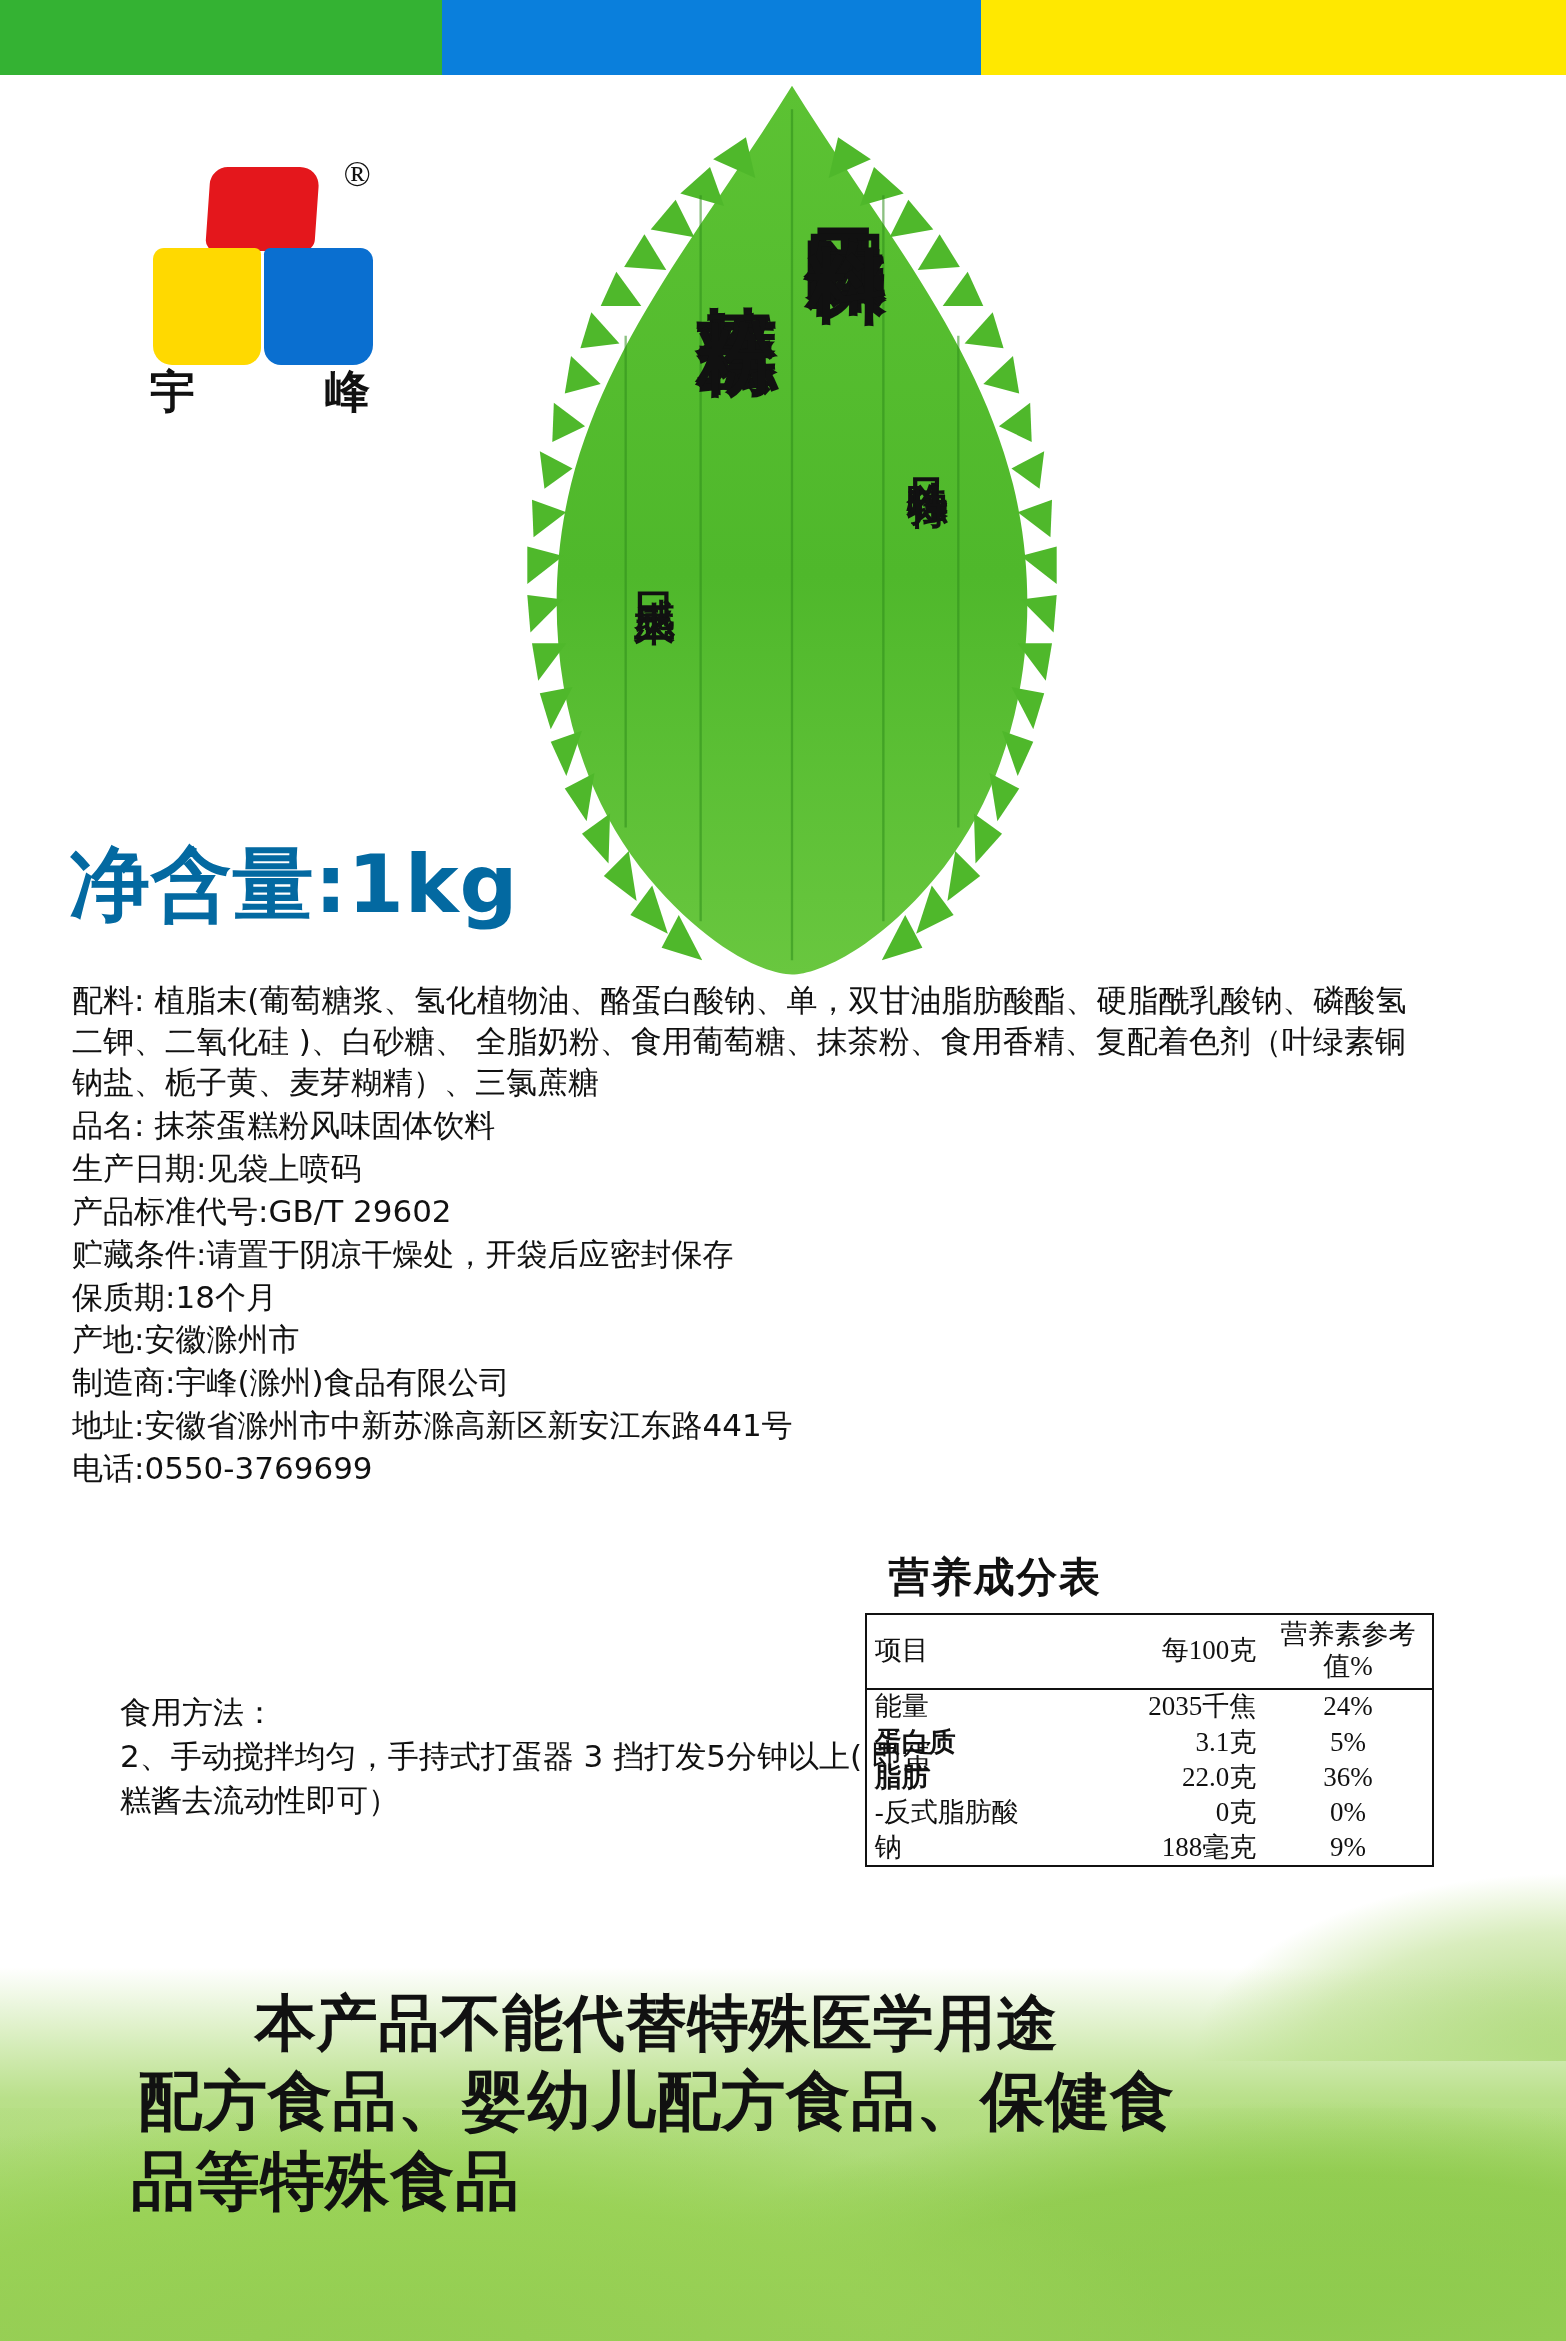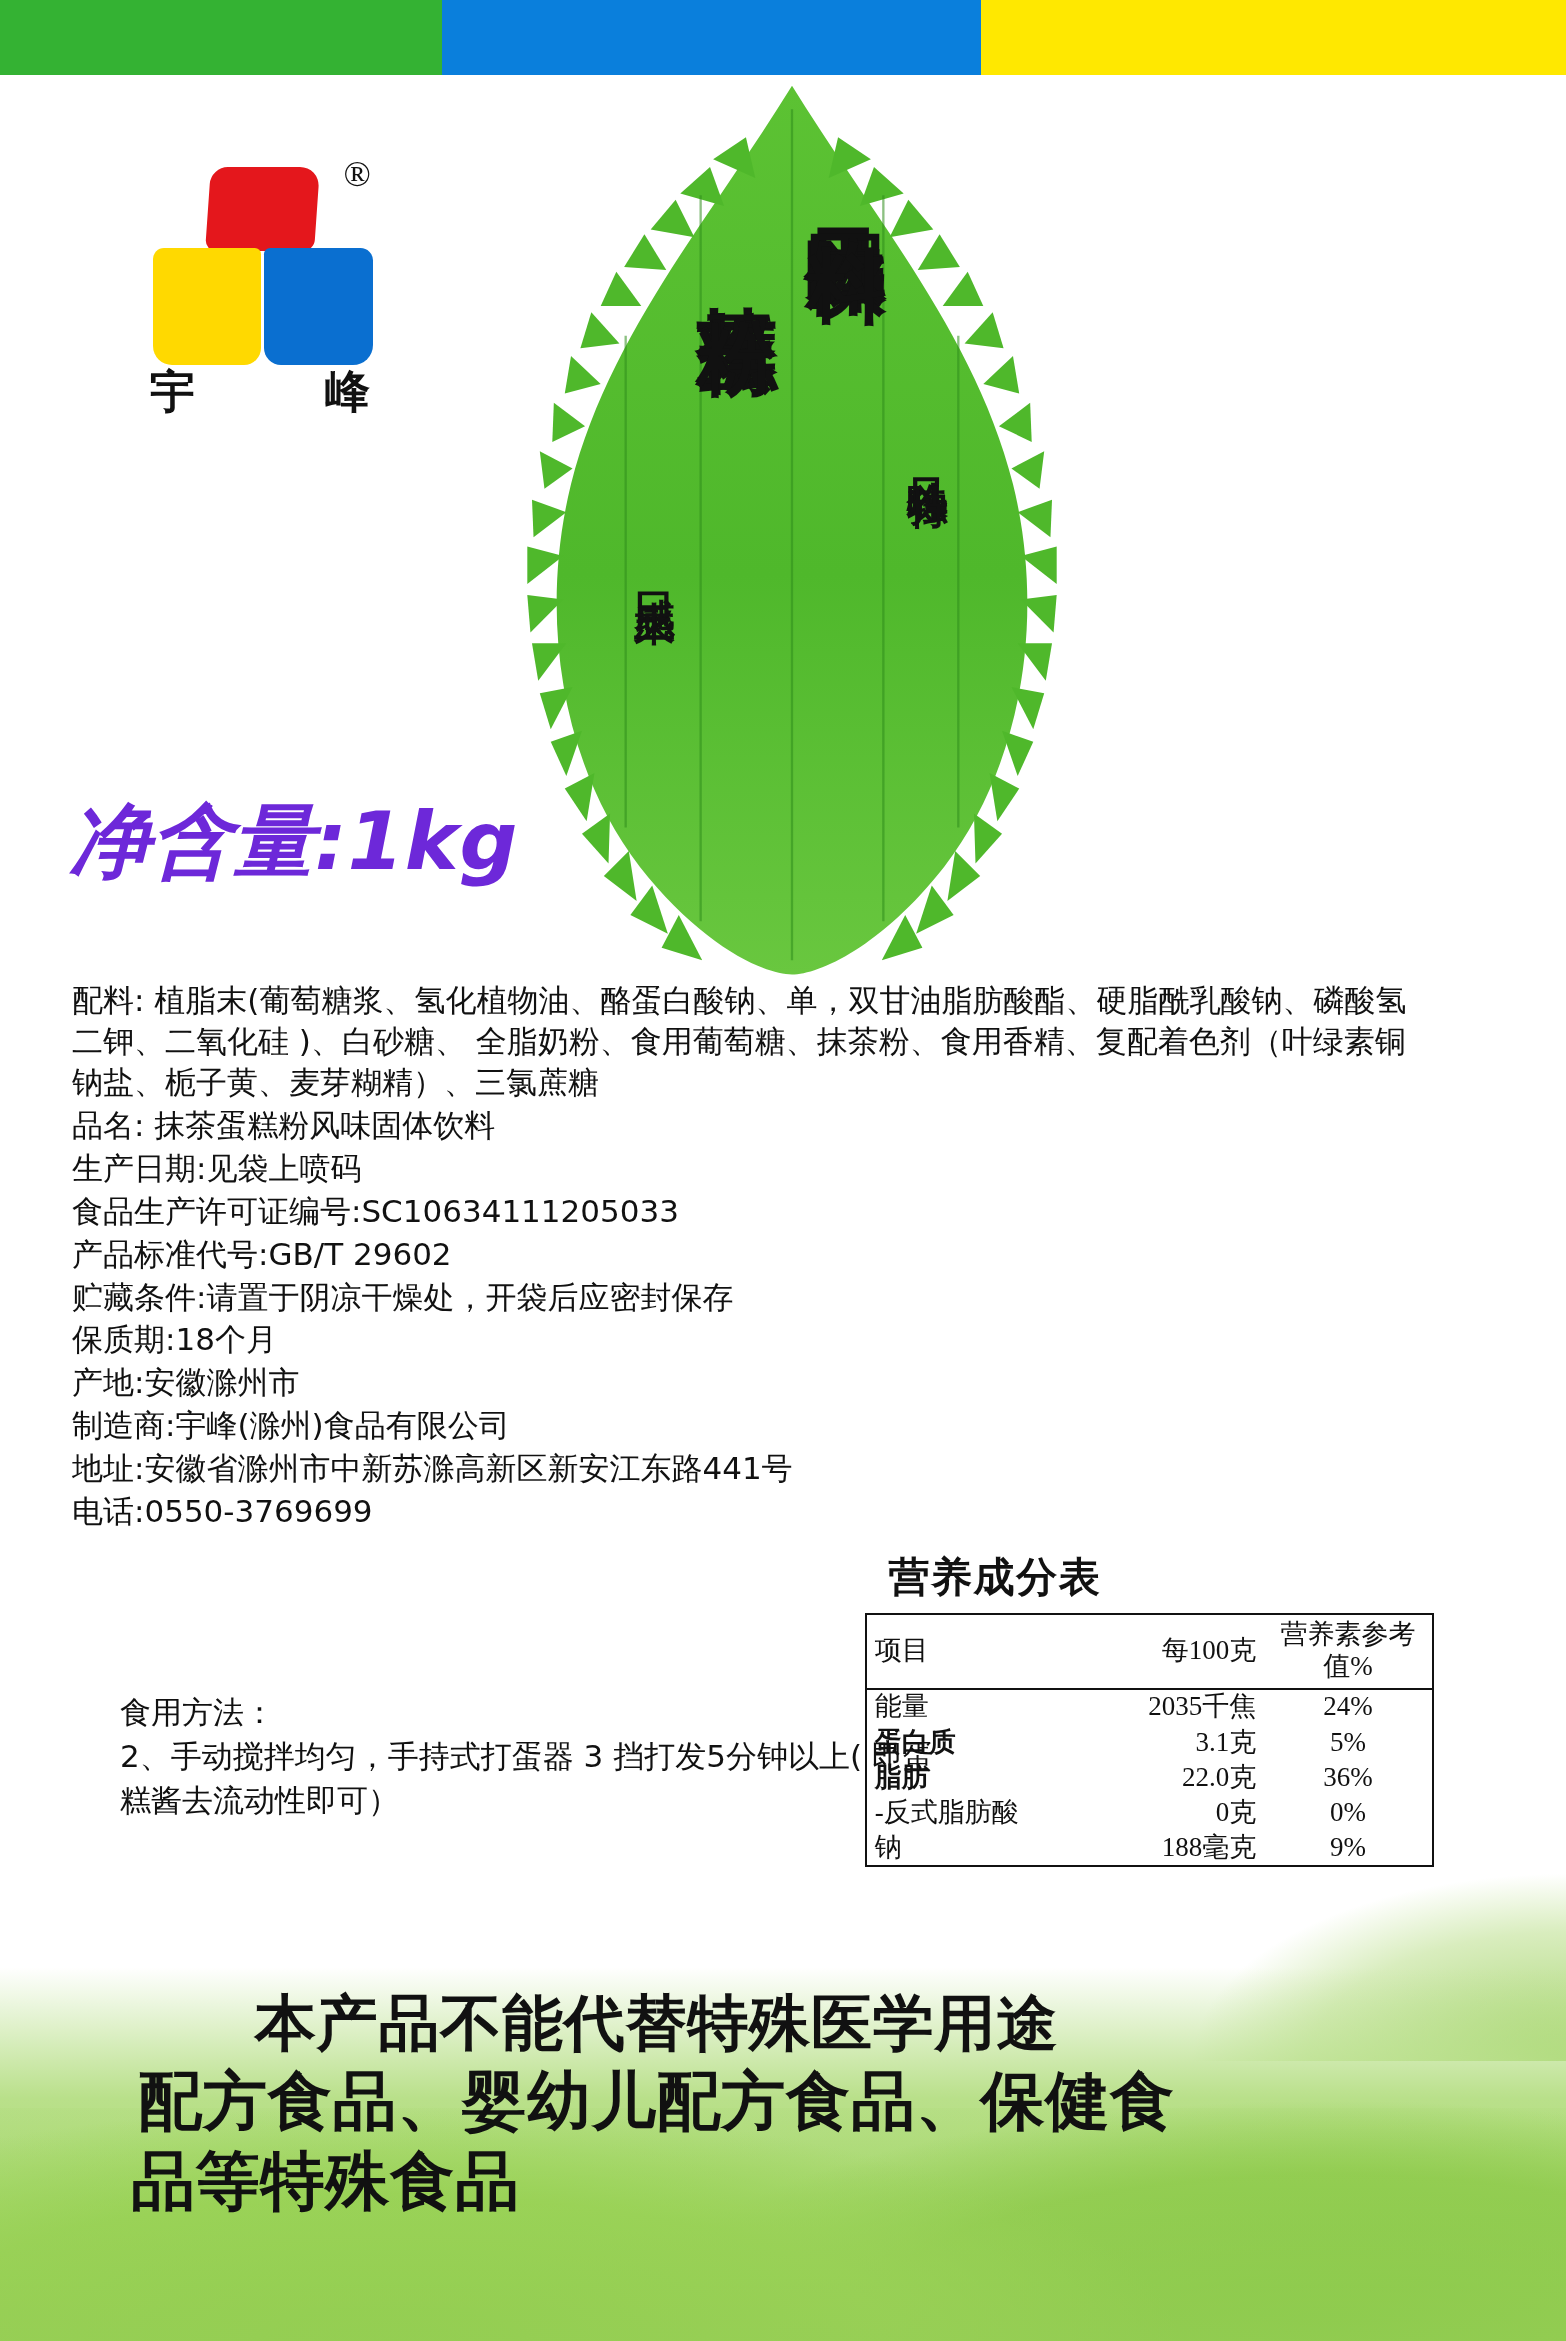--- a/index.html
+++ b/index.html
@@ -113,25 +113,24 @@
   }
   .vt-side {
     font-size: 41px; margin-top: 367px;
   }
   .vt-side-l {
     font-size: 41px; margin-top: 484px;
   }
 
   
   .net-weight {
-    position: absolute; left: 69px; top: 788px;
-    font-size: 81px; font-weight: bold; color: #6d28d9;
+    position: absolute; left: 69px; top: 831px;
+    font-size: 81px; font-weight: bold; color: #0369a1;
     font-family: "DejaVu Sans", sans-serif;
     letter-spacing: 0.8px;
-    font-style: italic;
   }
 
   
   .info {
     position: absolute; left: 72px; top: 980px;
     width: 1374px;
     font-size: 31px;
     line-height: 1.33;
     color: #111;
     font-family: "DejaVu Sans", sans-serif;
@@ -305,21 +304,20 @@
       <div class="vtext vt-side-l">口感上乘</div>
     </div>
   </div>
 
   <div class="net-weight">净含量:1kg</div>
 
   <div class="info">
     <div class="line para wrapped">配料: 植脂末(葡萄糖浆、氢化植物油、酪蛋白酸钠、单，双甘油脂肪酸酯、硬脂酰乳酸钠、磷酸氢二钾、二氧化硅 )、白砂糖、 全脂奶粉、食用葡萄糖、抹茶粉、食用香精、复配着色剂（叶绿素铜钠盐、栀子黄、麦芽糊精）、三氯蔗糖</div>
     <div class="line para">品名: 抹茶蛋糕粉风味固体饮料</div>
     <div class="line para">生产日期:见袋上喷码</div>
-    <div class="line para">食品生产许可证编号:SC10634111205033</div>
     <div class="line para">产品标准代号:GB/T 29602</div>
     <div class="line para">贮藏条件:请置于阴凉干燥处，开袋后应密封保存</div>
     <div class="line para">保质期:18个月</div>
     <div class="line para">产地:安徽滁州市</div>
     <div class="line para">制造商:宇峰(滁州)食品有限公司</div>
     <div class="line para">地址:安徽省滁州市中新苏滁高新区新安江东路441号</div>
     <div class="line para">电话:0550-3769699</div>
   </div>
 
   <div class="usage">

